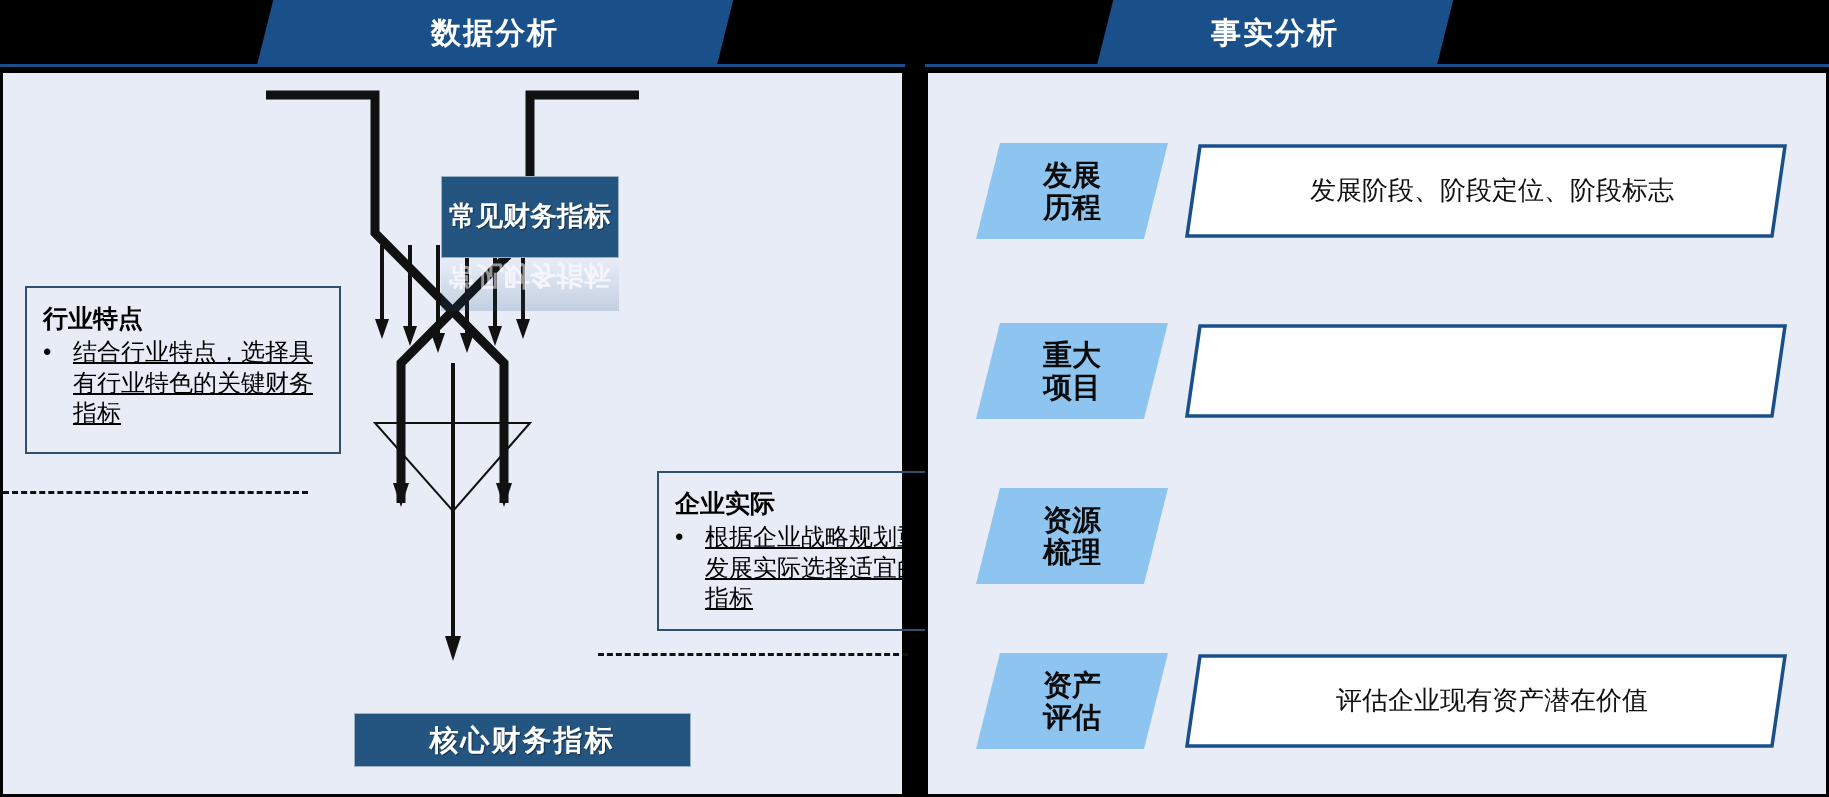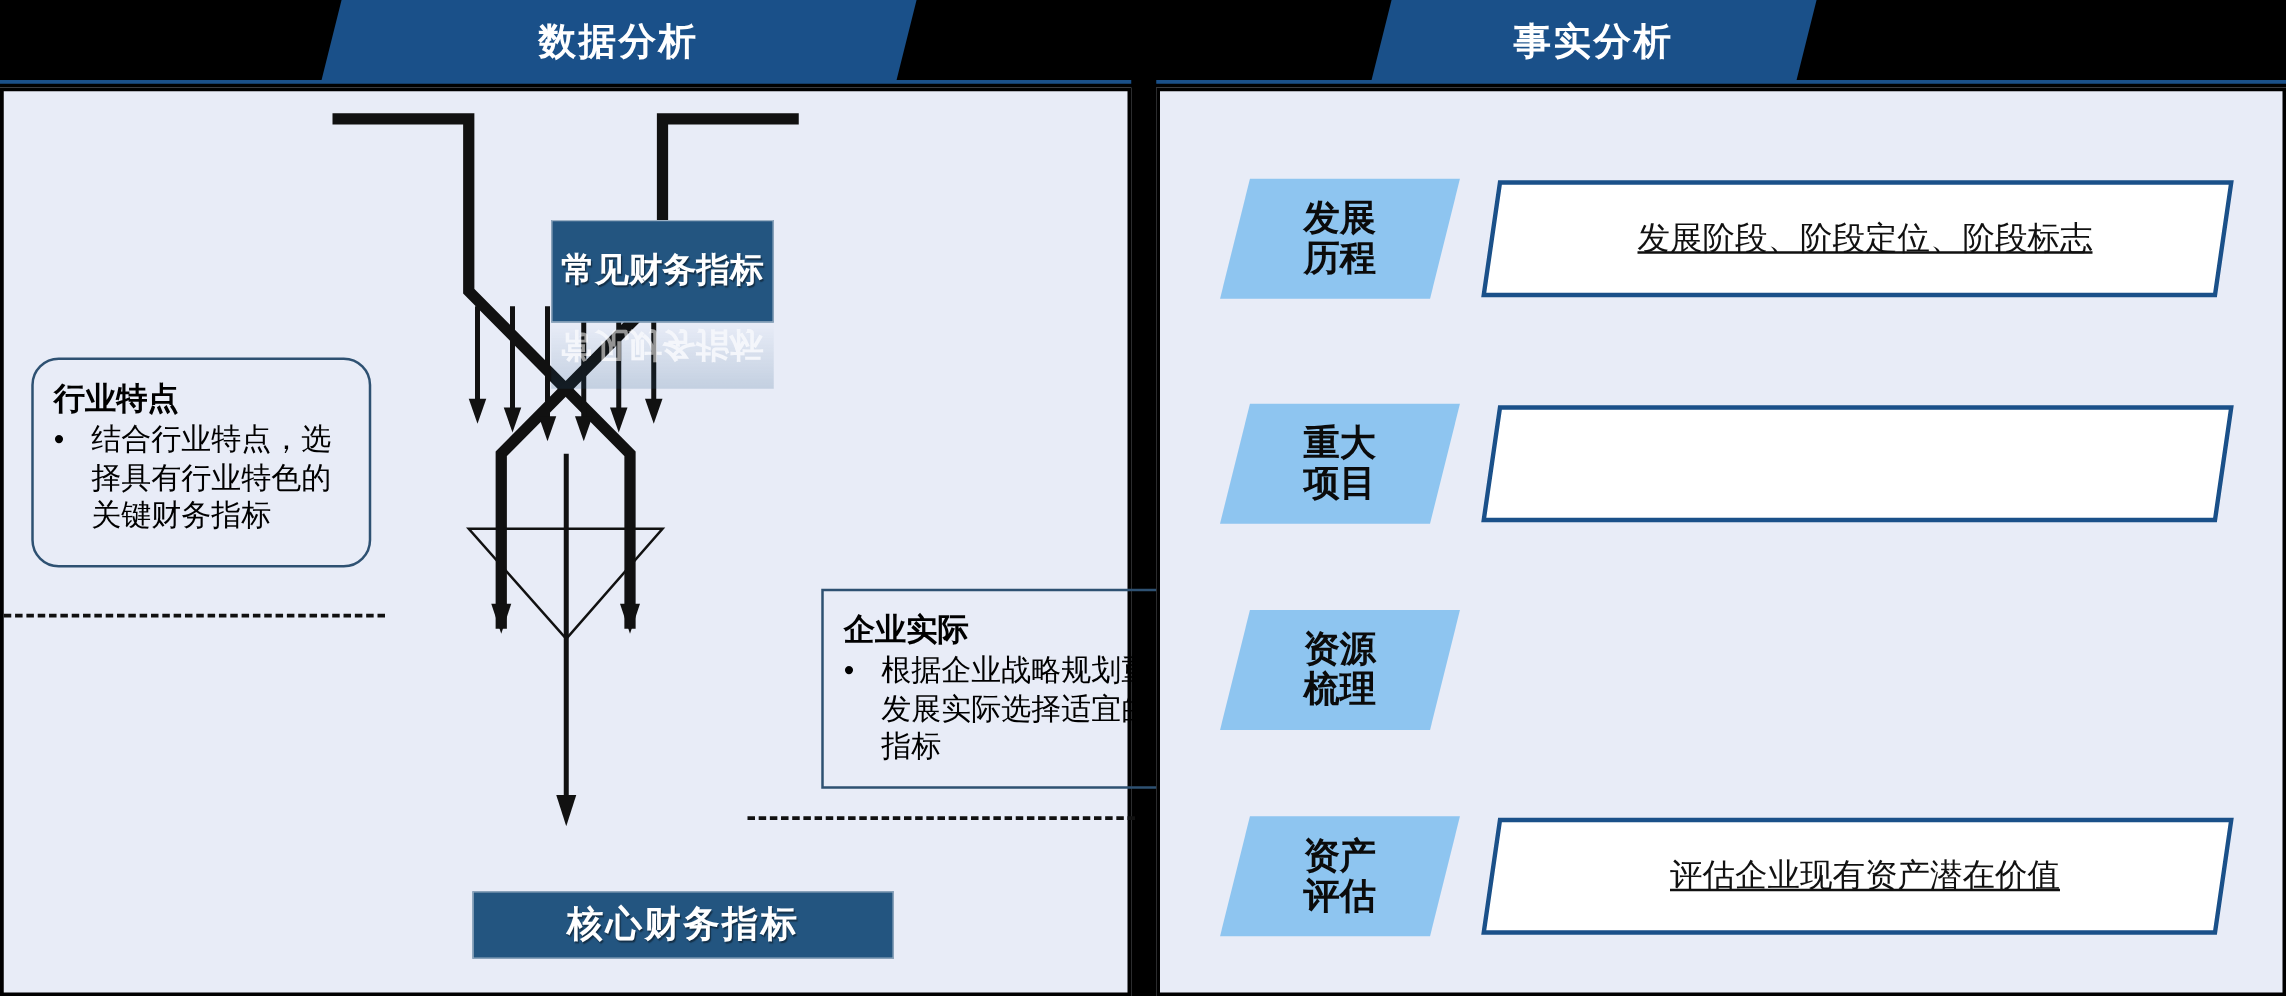--- a/index.html
+++ b/index.html
@@ -99,52 +99,51 @@
     display: flex;
     align-items: flex-end;
     justify-content: center;
     filter: blur(0.6px);
   }
   #box-core {
     left: 351px; top: 640px;
     width: 337px; height: 54px;
     font-size: 29px;
     letter-spacing: 2px;
-    margin-left: 24px;
   }
 
   .outline-box {
     position: absolute;
     border: 2px solid #2E5172;
     background: transparent;
     box-sizing: border-box;
     padding: 14px 12px 10px 16px;
   }
-  #box-industry { left: 22px;  top: 213px; width: 272px; height: 168px; border-radius: 22px; }
+  #box-industry { left: 22px;  top: 213px; width: 316px; height: 168px; }
   #box-actual   { left: 654px; top: 398px; width: 340px; height: 160px; }
 
   .ob-title {
     font-size: 25px;
     font-weight: bold;
     color: #000000;
     margin-bottom: 2px;
   }
   .ob-bullet {
     display: flex;
     font-size: 24px;
     color: #000000;
     line-height: 1.28;
   }
   .ob-bullet .dot {
     width: 30px;
     flex: 0 0 30px;
     font-size: 24px;
     line-height: 1.28;
   }
-  .ob-bullet .txt { flex: 1; }
+  .ob-bullet .txt { flex: 1; text-decoration: underline; }
 
   
   .dash-line {
     position: absolute;
     border-top: 3px dashed #111111;
     height: 0;
   }
   #dash-upper { left: 0px;   top: 418px; width: 305px; }
   #dash-lower { left: 595px; top: 580px; width: 310px; }
 
@@ -193,21 +192,20 @@
     left: 52px; top: 0;
     width: 512px;
     height: 96px;
     display: flex;
     align-items: center;
     justify-content: center;
     text-align: center;
     font-size: 26px;
     color: #111111;
     line-height: 1.3;
-    text-decoration: underline;
   }
 </style>
 </head>
 <body>
 
 <div class="banner" id="banner-left">
   <span>数据分析</span>
 </div>
 <div class="banner" id="banner-right">
   <span>事实分析</span>

